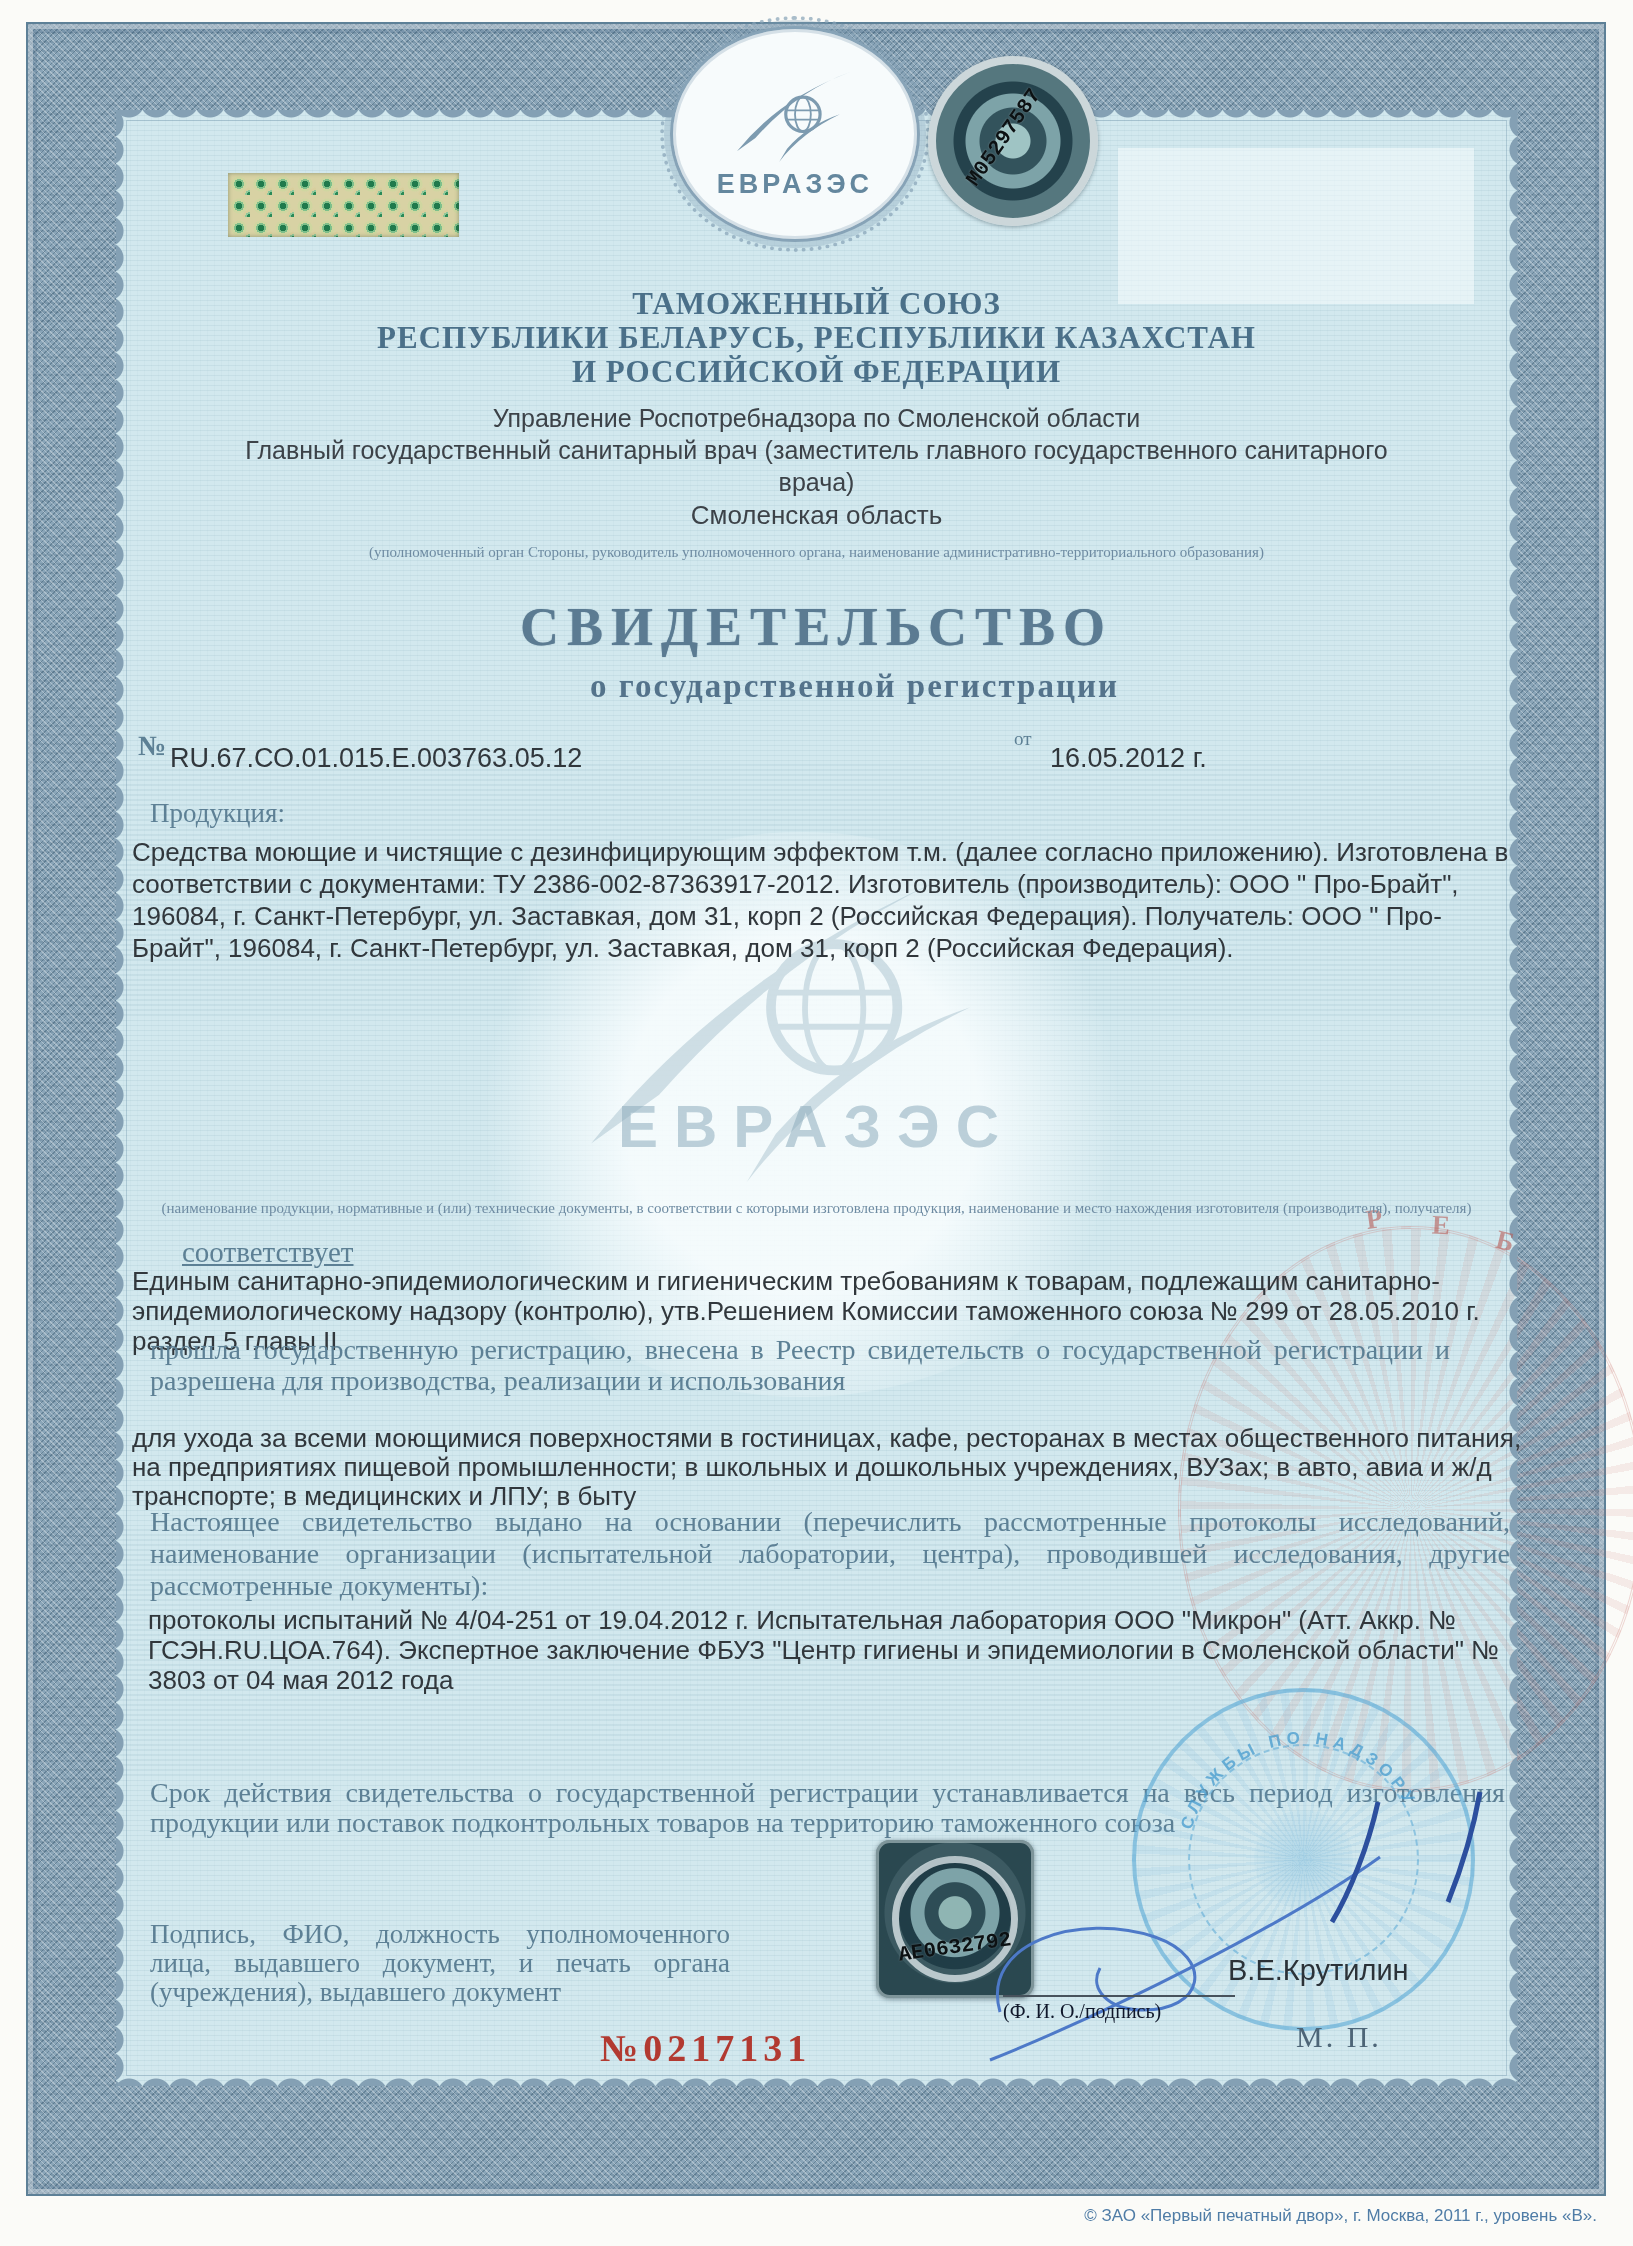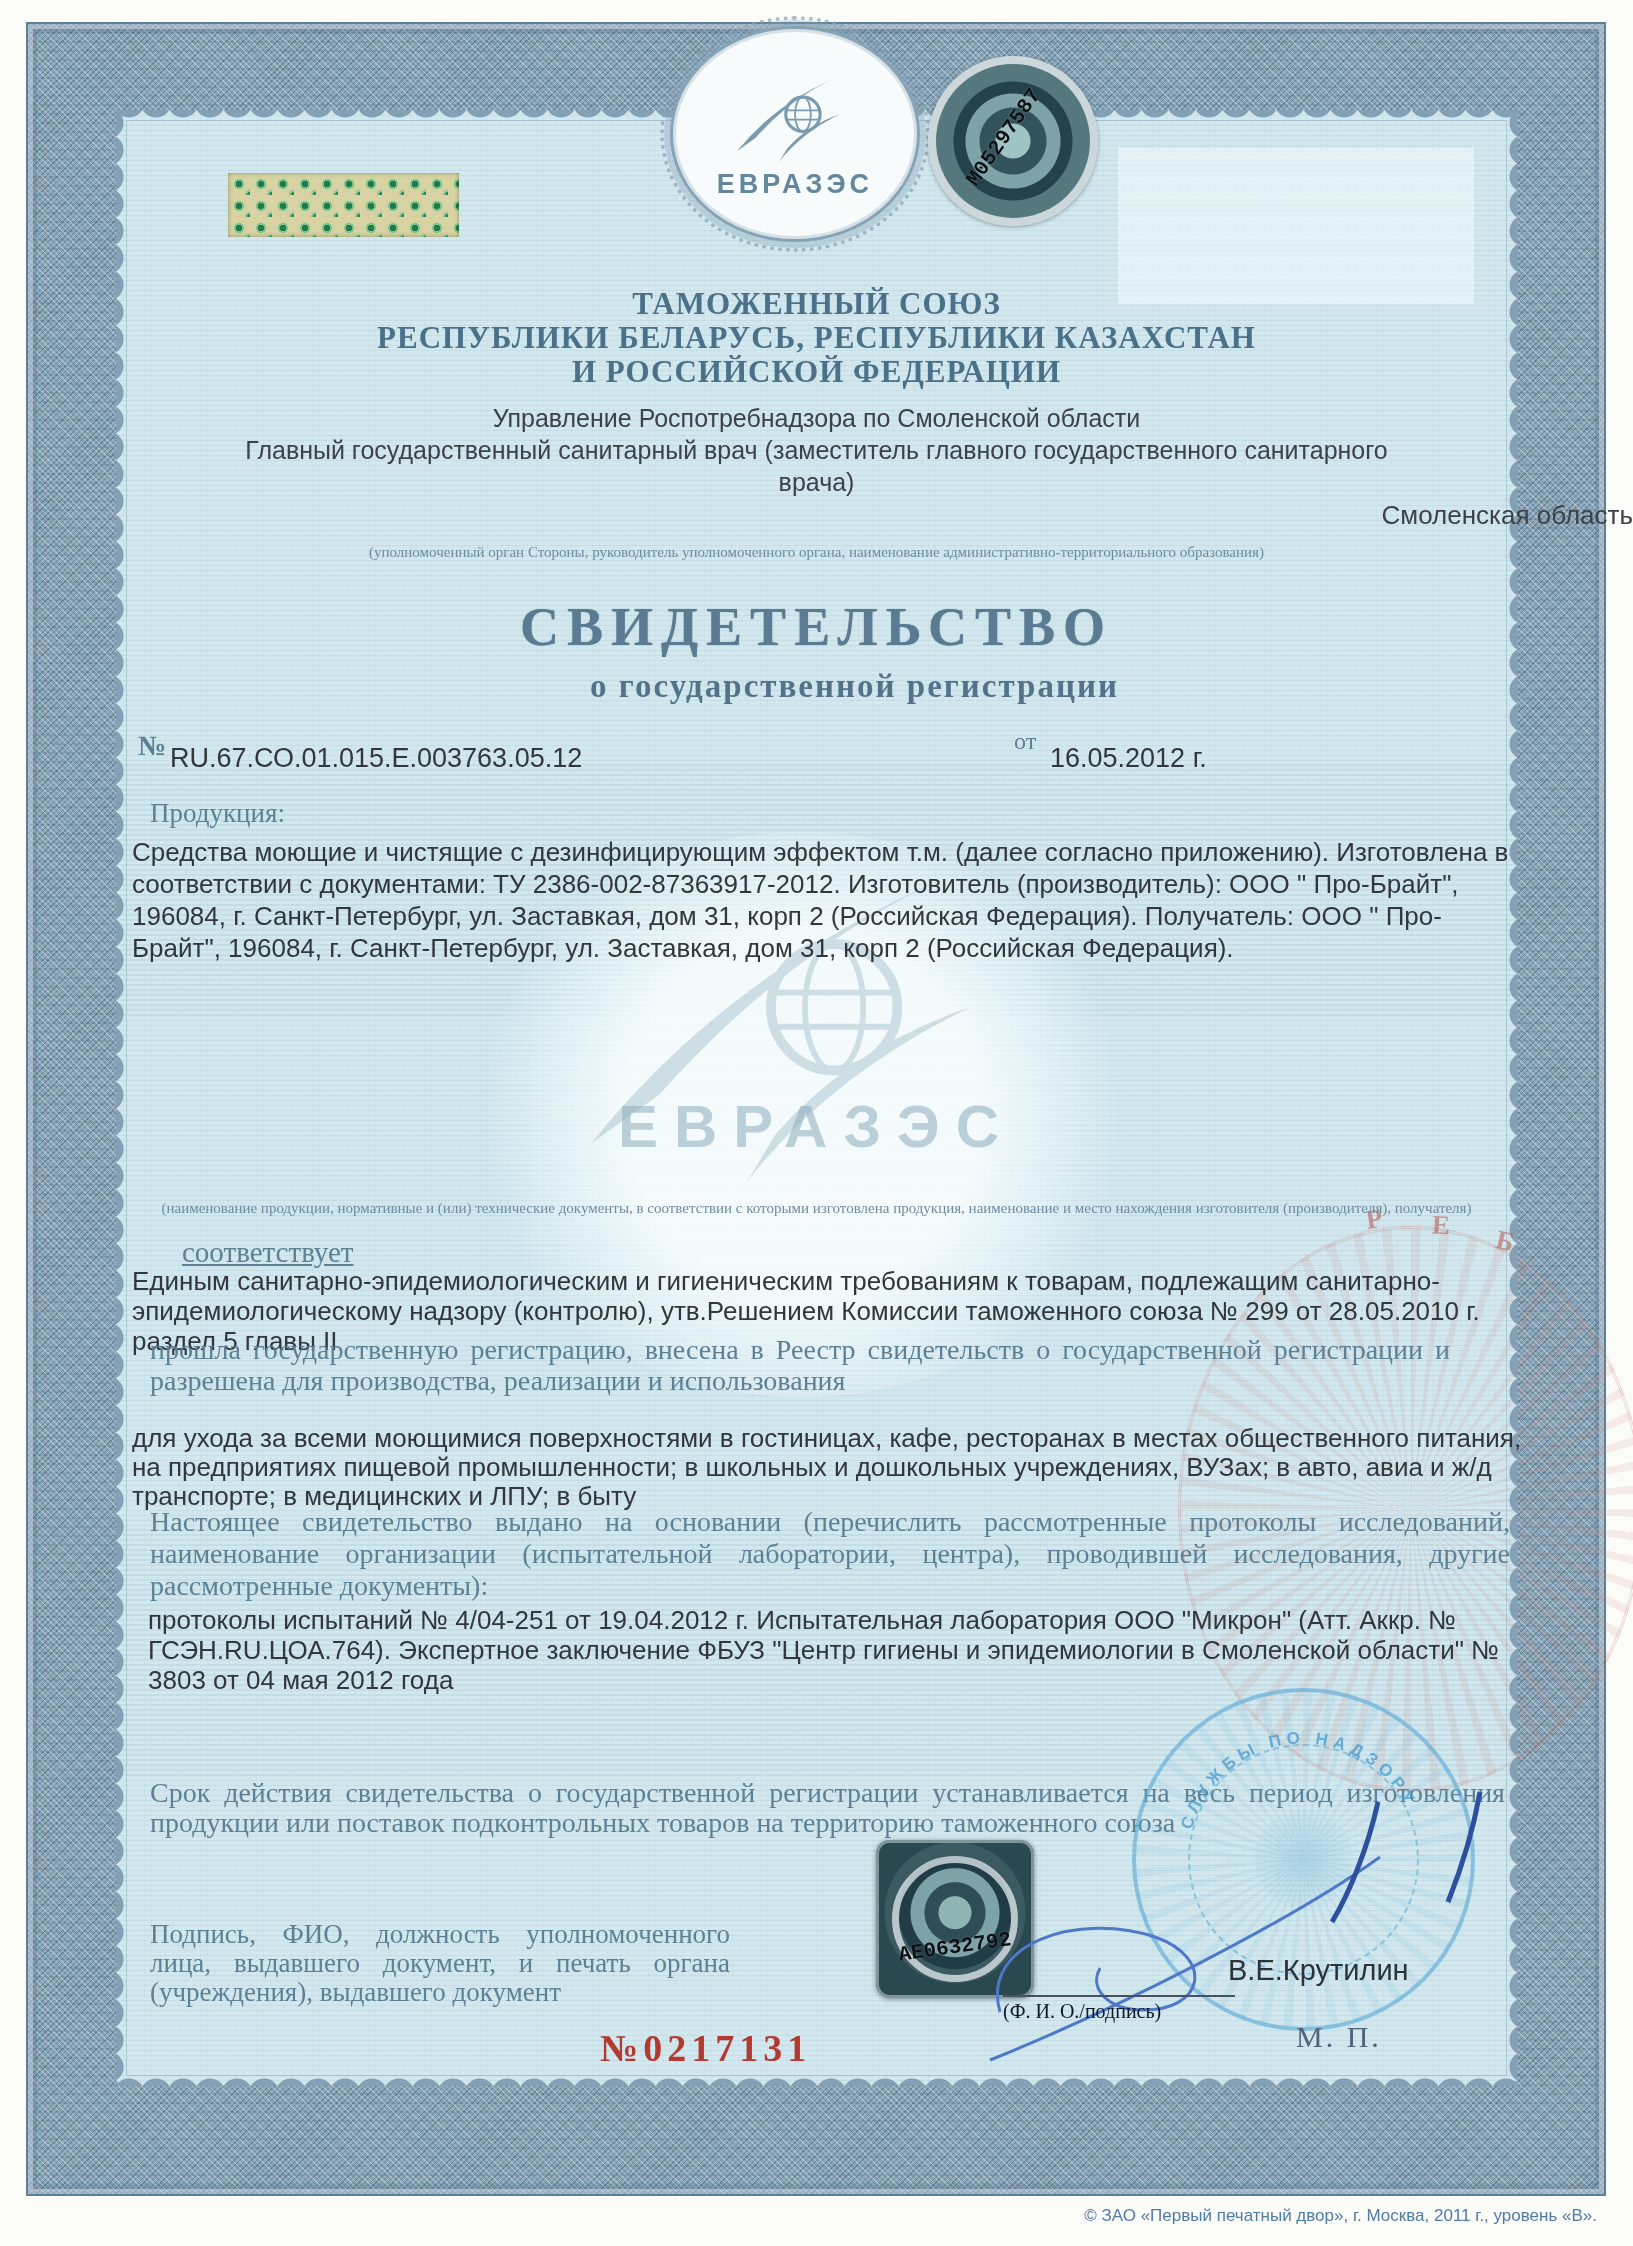--- a/index.html
+++ b/index.html
@@ -163,29 +163,29 @@
     <div class="num">М05297587</div>
   </div>
 
   <div class="abs ctr hdr" style="top:286px;">ТАМОЖЕННЫЙ СОЮЗ</div>
   <div class="abs ctr hdr" style="top:320px;">РЕСПУБЛИКИ БЕЛАРУСЬ, РЕСПУБЛИКИ КАЗАХСТАН</div>
   <div class="abs ctr hdr" style="top:354px;">И РОССИЙСКОЙ ФЕДЕРАЦИИ</div>
 
   <div class="abs ctr auth" style="top:436px;">Главный государственный санитарный врач (заместитель главного государственного санитарного</div>
   <div class="abs ctr auth" style="top:404px;">Управление Роспотребнадзора по Смоленской области</div>
   <div class="abs ctr auth" style="top:468px;">врача)</div>
-  <div class="abs ctr auth" style="top:500px;font-size:26px;text-align:right;">Смоленская область</div>
+  <div class="abs ctr auth" style="top:500px;font-size:26px;">Смоленская область</div>
   <div class="abs ctr fineprint" style="top:544px;">(уполномоченный орган Стороны, руководитель уполномоченного органа, наименование административно-территориального образования)</div>
 
   <div id="title" class="abs ctr">СВИДЕТЕЛЬСТВО</div>
   <div id="subtitle" class="abs ctr">о государственной регистрации</div>
 
   <div class="abs serif-blue" style="left:138px;top:730px;font-size:28px;font-weight:bold;">№</div>
   <div class="abs sans-body" style="left:170px;top:742px;font-size:27px;">RU.67.СО.01.015.Е.003763.05.12</div>
-  <div class="abs serif-blue" style="left:1014px;top:728px;font-size:24px;">от</div>
+  <div class="abs serif-blue" style="left:1014px;top:728px;font-size:19px;">от</div>
   <div class="abs sans-body" style="left:1050px;top:742px;font-size:27px;">16.05.2012 г.</div>
 
   <div class="abs serif-blue" style="left:150px;top:798px;font-size:27px;">Продукция:</div>
   <div class="abs sans-body" style="left:132px;top:836px;width:1398px;">Средства моющие и чистящие с дезинфицирующим эффектом т.м. (далее согласно приложению). Изготовлена в соответствии с документами: ТУ 2386-002-87363917-2012. Изготовитель (производитель): ООО " Про-Брайт", 196084, г. Санкт-Петербург, ул. Заставкая, дом 31, корп 2 (Российская Федерация).  Получатель: ООО " Про-Брайт", 196084, г. Санкт-Петербург, ул. Заставкая, дом 31, корп 2  (Российская Федерация).</div>
 
   <div id="wm-circle" class="abs"></div>
   <svg id="wm-logo" class="abs" viewBox="0 0 100 72">
     <path d="M6,62 Q38,22 92,2 Q52,16 20,52 Z" fill="#9cb8c6"></path>
     <path d="M38,70 Q55,48 84,34 Q60,42 44,60 Z" fill="#9cb8c6"></path>
     <circle cx="56" cy="34" r="13" fill="none" stroke="#9cb8c6" stroke-width="2"></circle>

